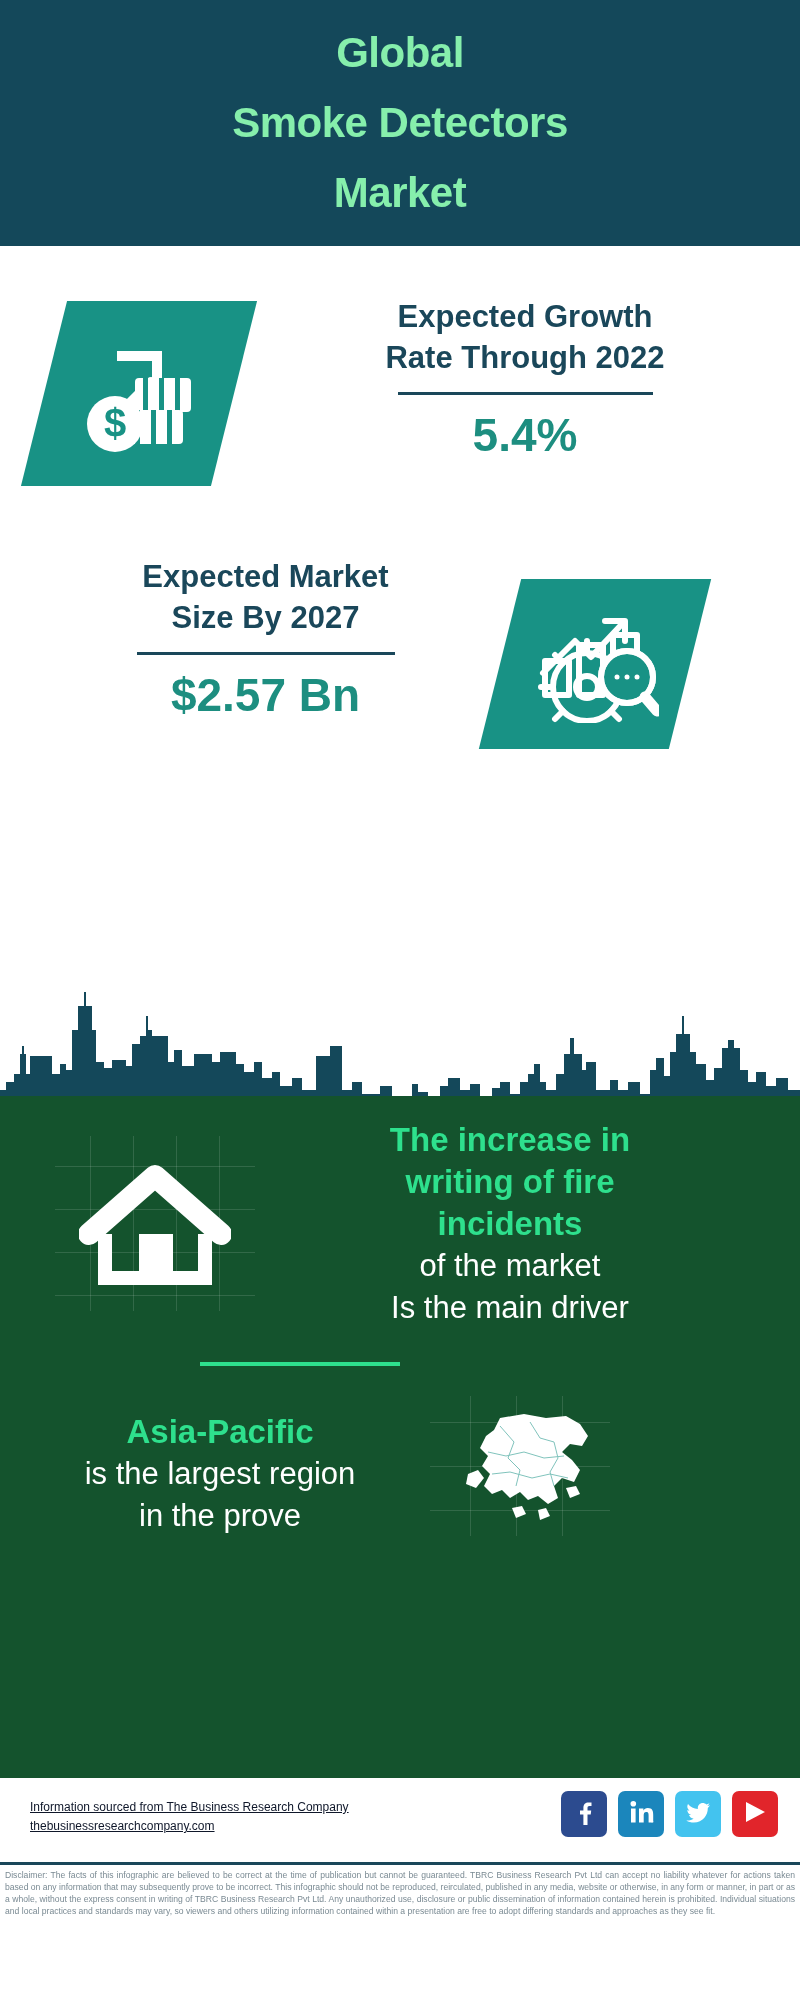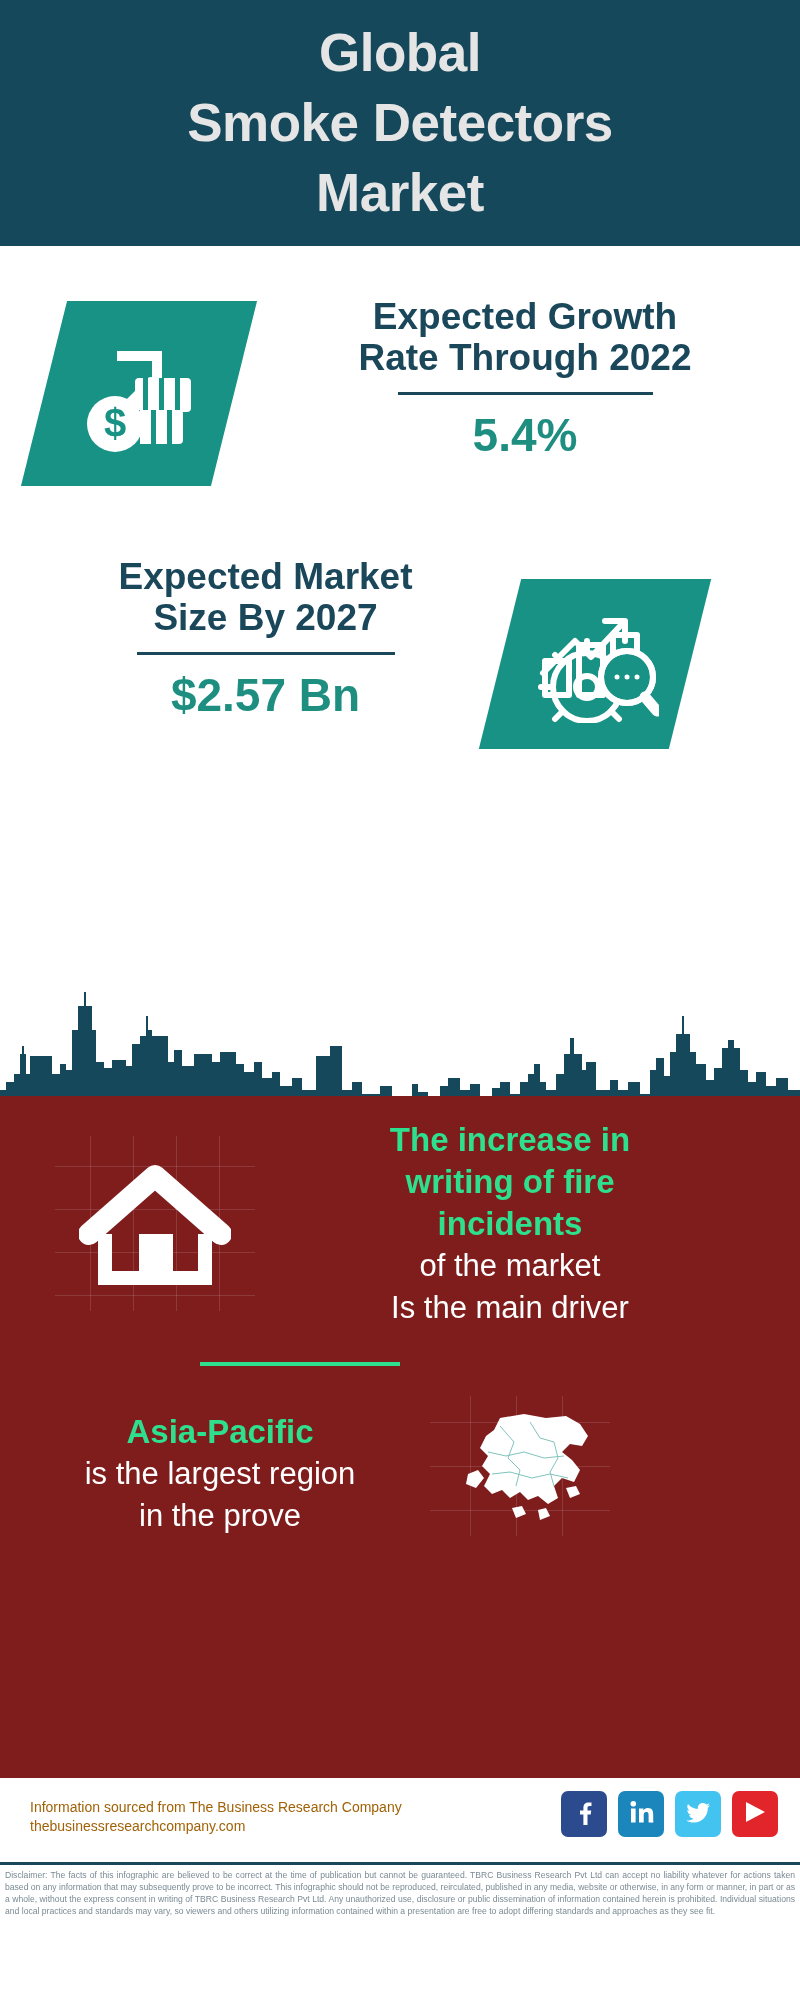--- a/index.html
+++ b/index.html
@@ -24,22 +24,22 @@
     position: absolute;
     left: 0; top: 0;
     width: 800px; height: 246px;
     background: #14485a;
     display: flex;
     flex-direction: column;
     align-items: center;
     justify-content: center;
   }
   .header-line {
-    color: #e5e5e5;
-    font-size: 53px;
+    color: #86efac;
+    font-size: 42px;
     font-weight: bold;
     line-height: 70px;
     letter-spacing: -0.5px;
     text-align: right;
     white-space: nowrap;
   }
 
   
   .white-body {
     position: absolute;
@@ -60,21 +60,21 @@
     width: 100%; height: 100%;
     transform: skewX(14deg);
     display: flex;
     align-items: center;
     justify-content: center;
   }
 
   
   .stat-title {
     color: #1a475a;
-    font-size: 37px;
+    font-size: 31px;
     font-weight: bold;
     line-height: 41px;
     text-align: center;
     white-space: nowrap;
   }
   .stat-rule {
     height: 3px;
     background: #1a475a;
     margin: 14px auto 10px auto;
   }
@@ -85,21 +85,21 @@
     line-height: 60px;
     text-align: center;
     white-space: nowrap;
   }
 
   
   .dark-block {
     position: absolute;
     left: 0; top: 1096px;
     width: 800px; height: 682px;
-    background: #7f1d1d;
+    background: #14532d;
   }
   .skyline {
     position: absolute;
     left: 0; top: 986px;
     width: 800px; height: 118px;
   }
 
   
   .grid-panel { position: absolute; }
   .grid-line-h, .grid-line-v {
@@ -132,24 +132,25 @@
   
   .footer {
     position: absolute;
     left: 0; top: 1778px;
     width: 800px; height: 84px;
     background: #ffffff;
   }
   .footer-source {
     position: absolute;
     left: 30px; top: 20px;
-    color: #a16207;
-    font-size: 14px;
+    color: #0f172a;
+    font-size: 12px;
     line-height: 19px;
     white-space: nowrap;
+    text-decoration: underline;
   }
   .social-row {
     position: absolute;
     right: 22px; top: 13px;
     display: flex;
     gap: 11px;
   }
   .social-btn {
     width: 46px; height: 46px;
     border-radius: 7px;

